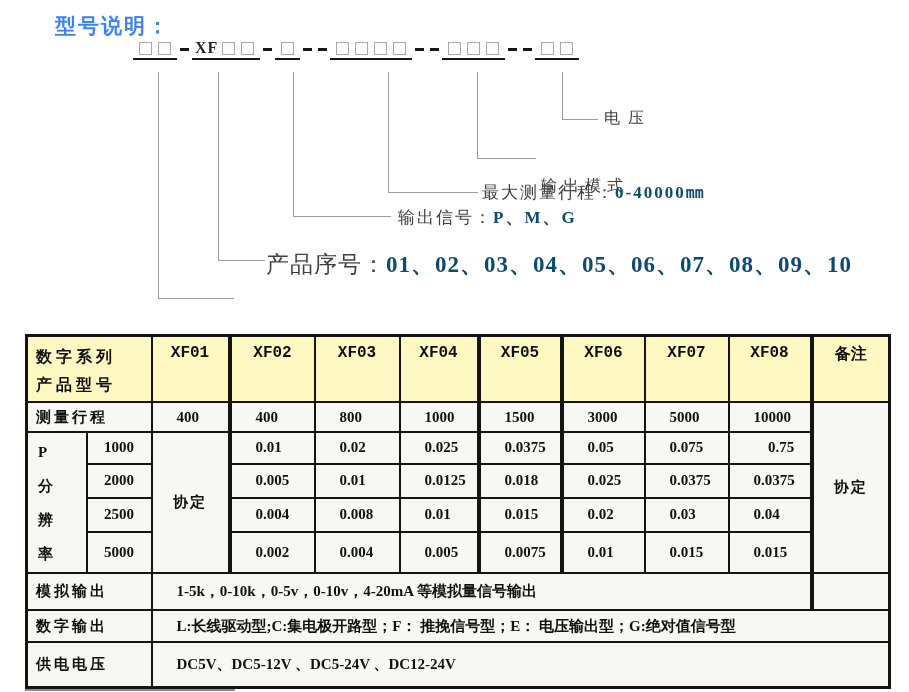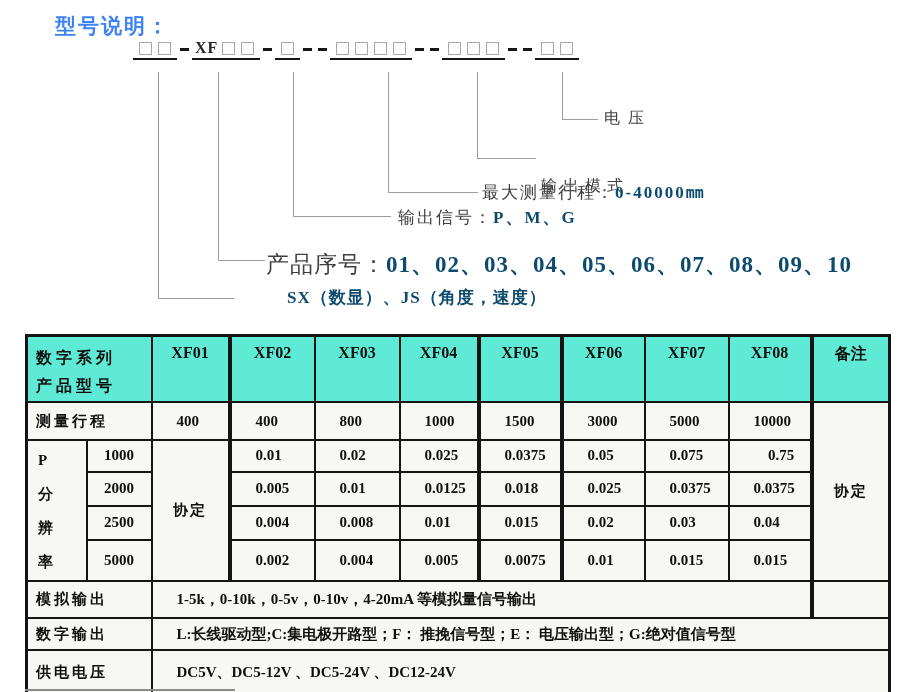--- a/index.html
+++ b/index.html
@@ -44,33 +44,33 @@
   .spec-table{
     position:absolute;left:25px;top:334px;width:863px;
     border-collapse:collapse;table-layout:fixed;background:#f7f7f3;
     border:3px solid #141414;
   }
   .spec-table th,.spec-table td{
     border:2px solid #141414;font-weight:bold;color:#101010;
     overflow:hidden;white-space:nowrap;
   }
   .spec-table th{
-    background:#5eead4;vertical-align:top;padding-top:7px;font-size:16px;text-align:center;
+    background:#fef9c3;vertical-align:top;padding-top:7px;font-size:16px;text-align:center;font-family:Liberation Mono, monospace;
   }
   th.corner{text-align:left;padding-left:8px;line-height:28px;letter-spacing:4px;font-size:16px;}
   th.corner span{display:block;}
   .hv{border-left-width:4px !important;}
   .spec-table td{font-size:15px;vertical-align:middle;}
   td.lab{padding-left:8px;letter-spacing:3px;text-align:left;}
   td.cellval{padding-left:24px;text-align:left;}
   td.ctr{text-align:center;}
   td.pcell{padding-left:10px;line-height:34px;font-size:15px;text-align:left;vertical-align:top;padding-top:2px;}
   td.pcell span{display:block;}
   td.agree{text-align:center;letter-spacing:2px;}
-  tr.h63{height:63px}tr.h30{height:38px}tr.h31{height:31px}tr.h33{height:33px}
+  tr.h63{height:63px}tr.h30{height:30px}tr.h31{height:31px}tr.h33{height:33px}
   tr.h40{height:40px}tr.h37{height:37px}tr.h44{height:32px}tr.h45{height:45px}
   
   .stub{position:absolute;left:25px;top:689px;width:210px;height:2px;background:#8b8b8b;}
 </style>
 </head>
 <body>
 
 <div class="stage">
 
   <div class="title">型号说明：</div>
@@ -130,21 +130,20 @@
 
   <div class="callout-label" id="lbl-output-mode"><span>输出模式</span></div>
 
   <div class="callout-label" id="lbl-max-travel"><span>最大测量行程：</span><span class="cval">0-40000</span><span class="cval unit-mm">mm</span></div>
 
   <div class="callout-label" id="lbl-output-signal"><span>输出信号：</span><span class="cval">P、M、G</span></div>
 
   <div class="callout-label" id="lbl-serial"><span>产品序号：</span><span class="cval">01、02、03、04、05、06、07、08、09、10</span></div>
 
   <div class="callout-label" id="lbl-type">
-    <div class="line2 cval">SX（数显）、JS（角度，速度）</div>
   </div>
 
   <table class="spec-table">
     <colgroup>
       <col style="width:60px">
         <col style="width:65px">
         <col style="width:78px">
         <col style="width:85px">
       <col style="width:85px">
         <col style="width:79px">

